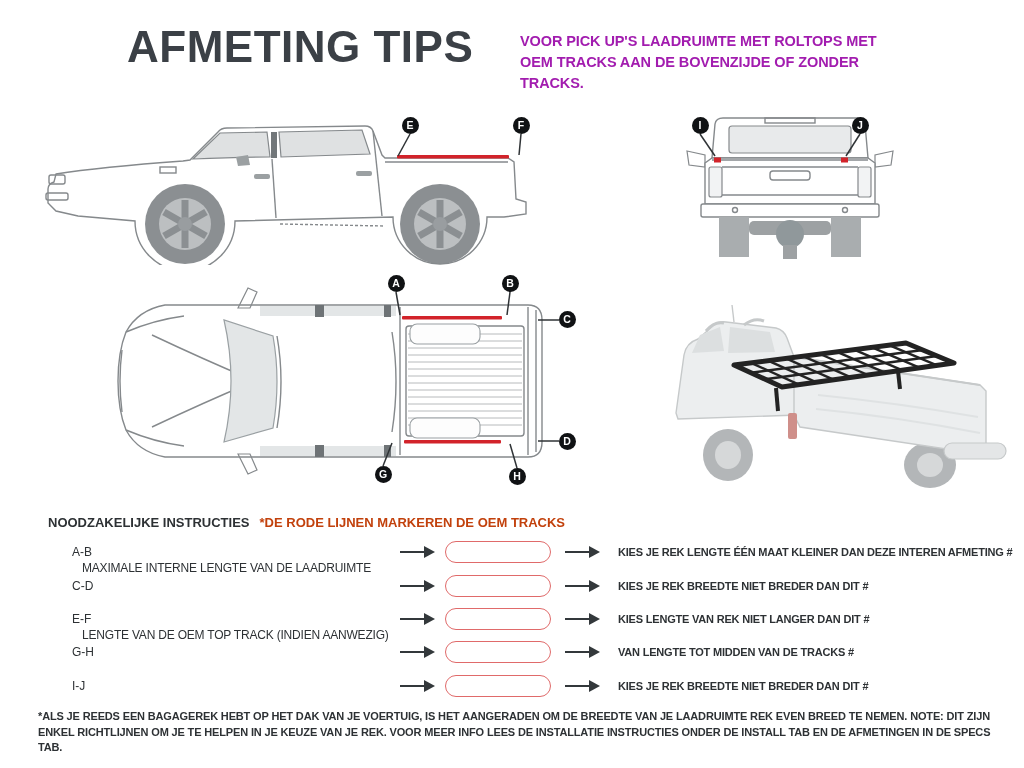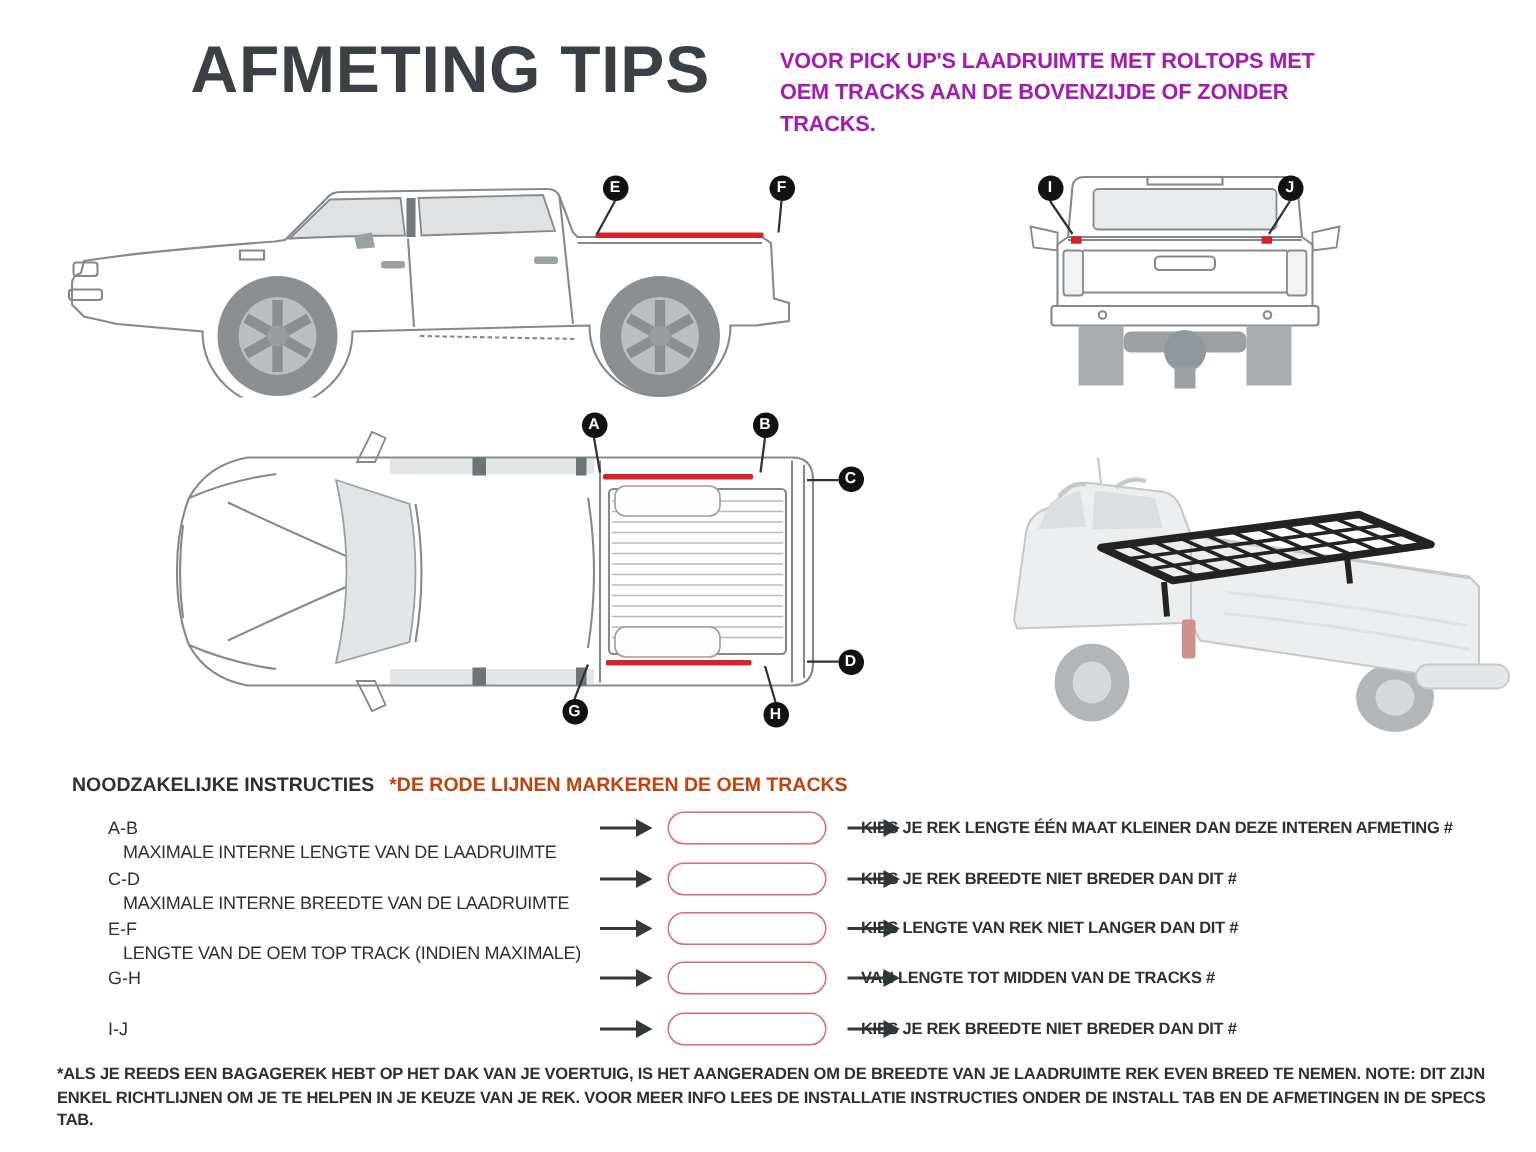--- a/index.html
+++ b/index.html
@@ -19,21 +19,21 @@
   
   .badge { position:absolute; width:17px; height:17px; border-radius:50%; background:#101214; color:#fff;
            font-size:10.5px; font-weight:700; display:flex; align-items:center; justify-content:center; line-height:1; }
 
   
   .sect-head { left:48px; top:515px; font-size:13px; font-weight:700; white-space:nowrap; }
   .sect-head .note { color:#c2410c; margin-left:10px; }
   .mrow { position:absolute; left:48px; width:970px; height:22px; }
   .mrow .code   { position:absolute; left:0;  top:4px; font-size:12px; font-weight:400;margin-left:24px; }
   .mrow .desc   { position:absolute; left:34px; top:20px; font-size:12px; font-weight:400; letter-spacing:-0.2px; white-space:nowrap; }
-  .mrow .result { position:absolute; left:526px; top:5px; font-size:11px; font-weight:700; letter-spacing:-0.2px; white-space:nowrap; }
+  .mrow .result { position:absolute; left:570px; top:5px; font-size:11px; font-weight:700; letter-spacing:-0.2px; white-space:nowrap; }
   .arrow { position:absolute; top:10px; width:24px; height:2.4px; background:#33383b; }
   .arrow::after { content:""; position:absolute; right:-11px; top:-4.8px; width:0; height:0;
                   border-left:11px solid #33383b; border-top:6px solid transparent; border-bottom:6px solid transparent; }
   .arrow.a1 { left:352px; } .arrow.a2 { left:517px; }
   .pill { position:absolute; left:397px; top:0; width:106px; height:22px; border:1.5px solid #e06a6a;
           border-radius:12px; background:#fff; outline:none; padding:0 10px; font-size:12px; font-weight:700;
           font-family:"Liberation Sans",sans-serif; color:#2d3134; }
 
   
   .footnote { left:38px; top:709px; width:974px; font-size:11px; font-weight:700; line-height:15.5px;
@@ -260,30 +260,29 @@
   <span class="code">A-B</span>
   <span class="desc">MAXIMALE INTERNE LENGTE VAN DE LAADRUIMTE</span>
   <span class="arrow a1"></span>
   <input class="pill" type="text" value="" style="">
   <span class="arrow a2"></span>
   <span class="result">KIES JE REK LENGTE ÉÉN MAAT KLEINER DAN DEZE INTEREN AFMETING #</span>
 </div>
 
 <div class="mrow" style="top:575px;">
   <span class="code">C-D</span>
-  <span class="desc">MAXIMALE INTERNE BREEDTE VAN DE LAADRUIMTE</span>
   <span class="arrow a1"></span>
   <input class="pill" type="text" value="" style="">
   <span class="arrow a2"></span>
   <span class="result">KIES JE REK BREEDTE NIET BREDER DAN DIT #</span>
 </div>
 
 <div class="mrow" style="top:608px;">
   <span class="code">E-F</span>
-  <span class="desc">LENGTE VAN DE OEM TOP TRACK (INDIEN MAXIMALE)</span>
+  <span class="desc">LENGTE VAN DE OEM TOP TRACK (INDIEN AANWEZIG)</span>
   <span class="arrow a1"></span>
   <input class="pill" type="text" value="" style="">
   <span class="arrow a2"></span>
   <span class="result">KIES LENGTE VAN REK NIET LANGER DAN DIT #</span>
 </div>
 
 <div class="mrow" style="top:641px;">
   <span class="code">G-H</span>
   <span class="arrow a1"></span>
   <input class="pill" type="text" value="" style="">

